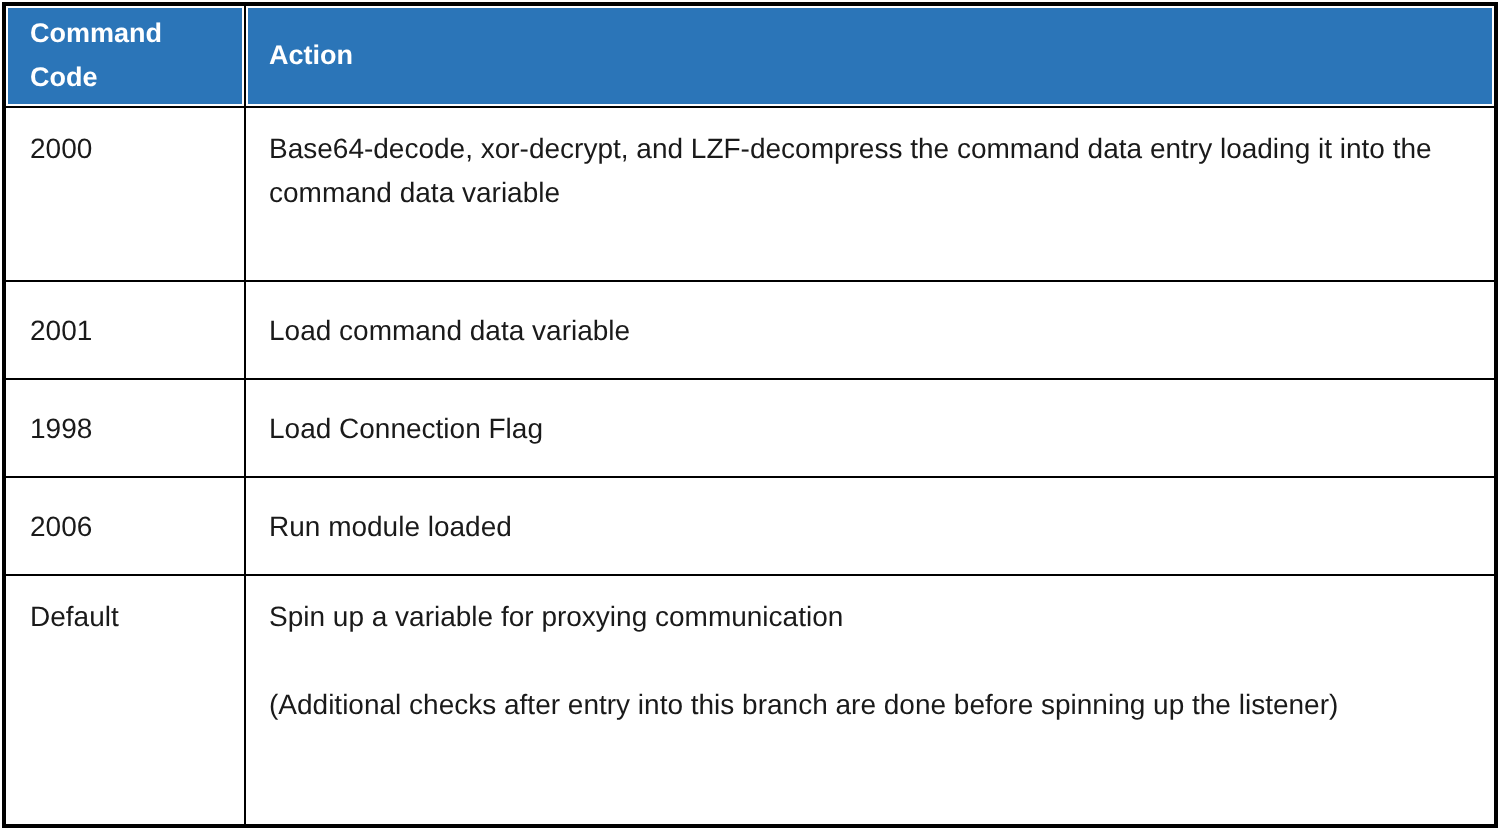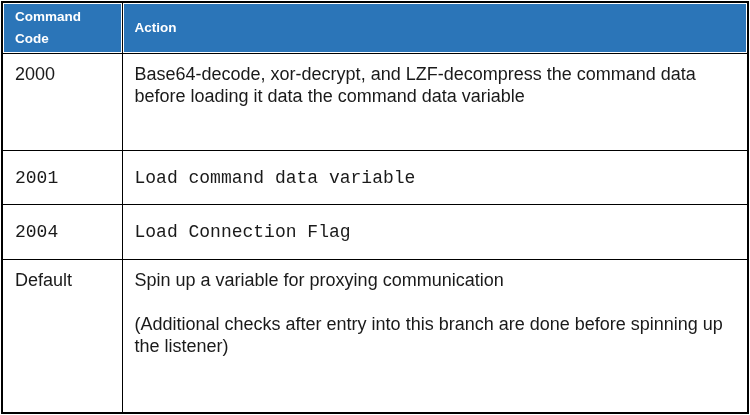--- a/index.html
+++ b/index.html
@@ -22,35 +22,35 @@
     border: 2px solid #000000;
     table-layout: fixed;
     background: #ffffff;
   }
   table.cmd-table col.c-code { width: 120px; }
   table.cmd-table th, table.cmd-table td {
     border: 1px solid #000000;
     vertical-align: middle;
     padding: 6px 12px;
     box-sizing: border-box;
-    font-size: 18px;
+    font-size: 14px;
     line-height: 22px;
     color: #1a1a1a;
   }
   table.cmd-table th {
     background: #2B75B8;
     box-shadow: inset 0 0 0 1px #ffffff; 
     color: #ffffff;
     font-weight: bold;
     font-size: 13.5px;
     text-align: left;
     height: 28px;
     padding: 3px 12px;
   }
-  tr.h-std  { height: 37px; font-family: Liberation Mono, monospace; }
+  tr.h-std  { height: 37px; }
   tr.h-tall { height: 66px; }
   tr.h-big  { height: 95px; }
   tr.h-tall td, tr.h-big td { vertical-align: top; padding-top: 9px; }
   td .note { margin-top: 22px; } 
 </style>
 </head>
 <body>
 
 <div class="page">
   <table class="cmd-table">
@@ -60,29 +60,33 @@
     </colgroup>
     <thead>
       <tr>
         <th>Command Code</th>
         <th>Action</th>
       </tr>
     </thead>
     <tbody>
       <tr class="h-tall">
         <td>2000</td>
-        <td>Base64-decode, xor-decrypt, and LZF-decompress the command data before loading it data the command data variable</td>
+        <td>Base64-decode, xor-decrypt, and LZF-decompress the command data entry loading it into the command data variable</td>
       </tr>
       <tr class="h-std">
         <td>2001</td>
         <td>Load command data variable</td>
       </tr>
       <tr class="h-std">
-        <td>2004</td>
+        <td>1998</td>
         <td>Load Connection Flag</td>
+      </tr>
+      <tr class="h-std">
+        <td>2006</td>
+        <td>Run module loaded</td>
       </tr>
       <tr class="h-big">
         <td>Default</td>
         <td>
           <div>Spin up a variable for proxying communication</div>
           <div class="note">(Additional checks after entry into this branch are done before spinning up the listener)</div>
         </td>
       </tr>
     </tbody>
   </table>

